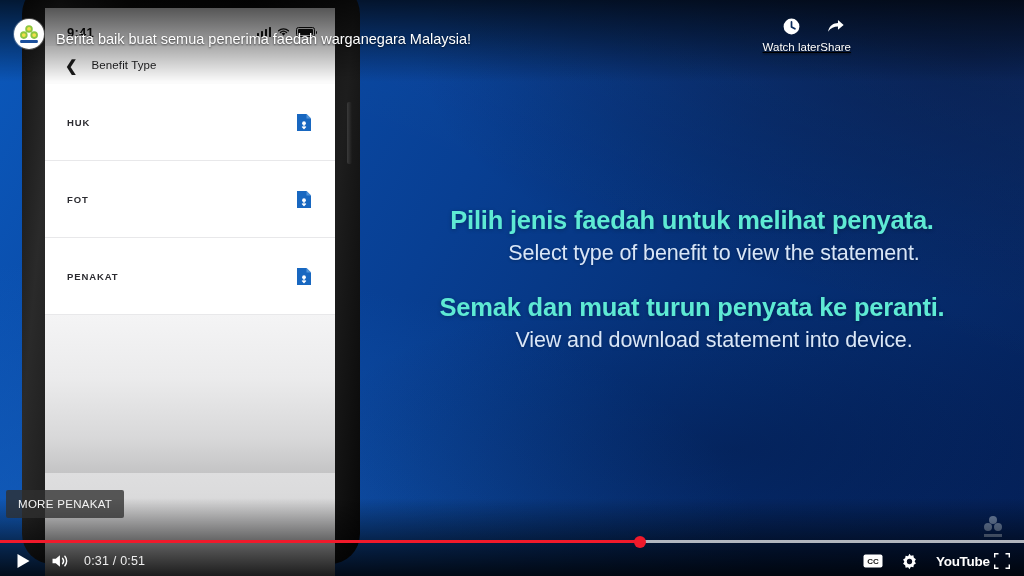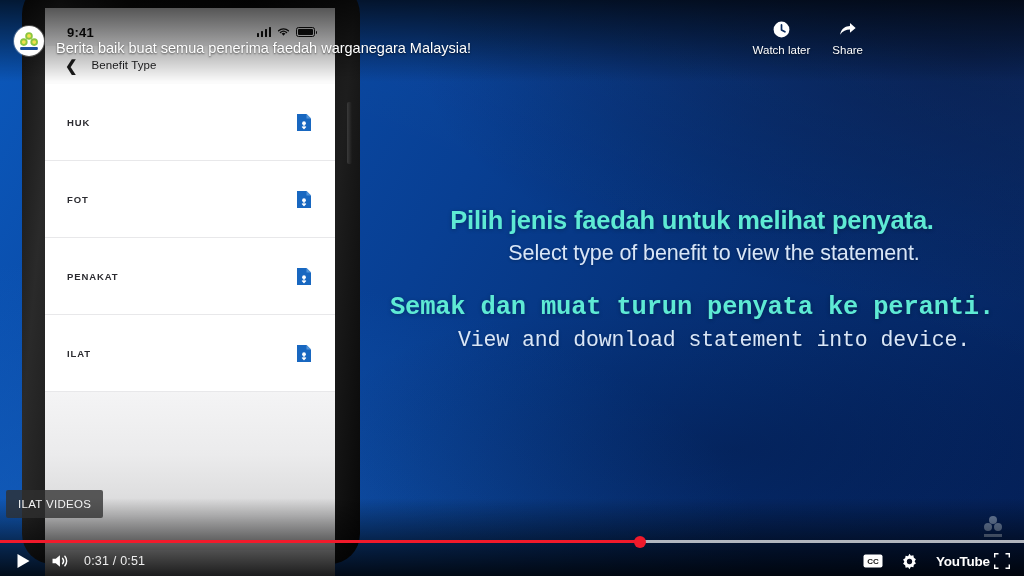--- a/index.html
+++ b/index.html
@@ -117,21 +117,21 @@
   }
 
   
   .top-shade {
     position:absolute; left:0; top:0; width:1024px; height:82px;
     background:linear-gradient(180deg, rgba(0,0,0,0.72) 0%, rgba(0,0,0,0.40) 46%, rgba(0,0,0,0) 100%);
     z-index:8; pointer-events:none;
   }
   .top-bar {
     position:absolute; left:0; top:0; width:877px; height:56px;
-    display:flex; align-items:flex-end;
+    display:flex; align-items:center;
     z-index:9;
     padding:7px 14px 0 10px;
   }
   .channel-avatar {
     width:30px; height:30px; border-radius:50%;
     background:#ffffff;
     flex:0 0 auto;
     margin-top:4px; margin-left:4px;
     display:flex; align-items:center; justify-content:center;
     box-shadow:0 0 0 1px rgba(255,255,255,0.25);
@@ -139,36 +139,36 @@
   }
   .video-title {
     color:#ffffff;
     font-size:14.5px;
     margin-left:12px;
     margin-top:14px;
     text-shadow:0 1px 2px rgba(0,0,0,0.6);
     white-space:nowrap;
     flex:1 1 auto;
   }
-  .top-actions { display:flex; gap:22px; margin-top:6px; margin-right:0; flex:0 0 auto; }
+  .top-actions { display:flex; margin-top:6px; margin-right:12px; flex:0 0 auto;text-decoration:underline; }
   .top-action {
     display:flex; flex-direction:column; align-items:center; gap:5px;
     color:#fff;
   }
   .top-action .lbl { font-size:11.5px; text-shadow:0 1px 2px rgba(0,0,0,0.6); }
 
   
   .copy-block {
     position:absolute;
     left:360px; top:205px; width:664px;
     text-align:center;
     z-index:5;
   }
   .copy-group { margin-bottom:24px; }
-  .copy-group:last-child { margin-bottom:3px;font-family:Liberation Mono, monospace; }
+  .copy-group:last-child { margin-bottom:3px; }
   .copy-ms {
     color:#5eead4;
     font-weight:bold;
     font-size:25.5px;
     letter-spacing:-0.2px;
     line-height:1.22;
     text-shadow:0 1px 4px rgba(0,0,0,0.28);
   }
   .copy-en {
     color:#d9e6f7;
@@ -309,29 +309,20 @@
         <div class="benefit-row">
           <span class="benefit-label">PENAKAT</span>
           <svg class="doc-dl-icon" viewBox="0 0 14 17">
             <path d="M0 0 h9.5 L14 4.4 V17 H0 Z" fill="#1867c0"></path>
             <path d="M9.5 0 L14 4.4 H9.5 Z" fill="#4f93da"></path>
             <circle cx="7" cy="9.2" r="1.9" fill="#fff"></circle>
             <path d="M7 11.2 v3.1 M5.4 12.9 L7 14.5 L8.6 12.9" stroke="#fff" stroke-width="1.2" fill="none" stroke-linecap="round" stroke-linejoin="round"></path>
           </svg>
         </div>
 
-        <div class="benefit-row">
-          <span class="benefit-label">ILAT</span>
-          <svg class="doc-dl-icon" viewBox="0 0 14 17">
-            <path d="M0 0 h9.5 L14 4.4 V17 H0 Z" fill="#1867c0"></path>
-            <path d="M9.5 0 L14 4.4 H9.5 Z" fill="#4f93da"></path>
-            <circle cx="7" cy="9.2" r="1.9" fill="#fff"></circle>
-            <path d="M7 11.2 v3.1 M5.4 12.9 L7 14.5 L8.6 12.9" stroke="#fff" stroke-width="1.2" fill="none" stroke-linecap="round" stroke-linejoin="round"></path>
-          </svg>
-        </div>
 
       </div>
 
       <div class="list-tail"></div>
     </div>
   </div>
 
   <div class="copy-block">
     <div class="copy-group">
       <div class="copy-ms">Pilih jenis faedah untuk melihat penyata.</div>
@@ -375,21 +366,21 @@
       </div>
       <div class="top-action">
         <svg width="19" height="19" viewBox="0 0 20 20">
           <path d="M2.2 15.4 C3.6 8.6 8.2 6.5 12.6 6.4 V3.1 L18.6 8.3 L12.6 13.4 V10.1 C8.6 10.1 4.8 11.6 2.2 15.4 Z" fill="#fff"></path>
         </svg>
         <span class="lbl">Share</span>
       </div>
     </div>
   </div>
 
-  <div class="more-videos">ILAT VIDEOS</div>
+  <div class="more-videos">MORE PENAKAT</div>
 
   <div class="bottom-shade"></div>
 
   <div class="progress-wrap">
     <div class="progress-track"></div>
     <div class="progress-buffer" id="buffer" style="width: 100%;"></div>
     <div class="progress-played" id="played" style="width: 62.5%;"></div>
     <div class="progress-dot" id="scrubber" style="left: 62.5%;"></div>
   </div>
 

